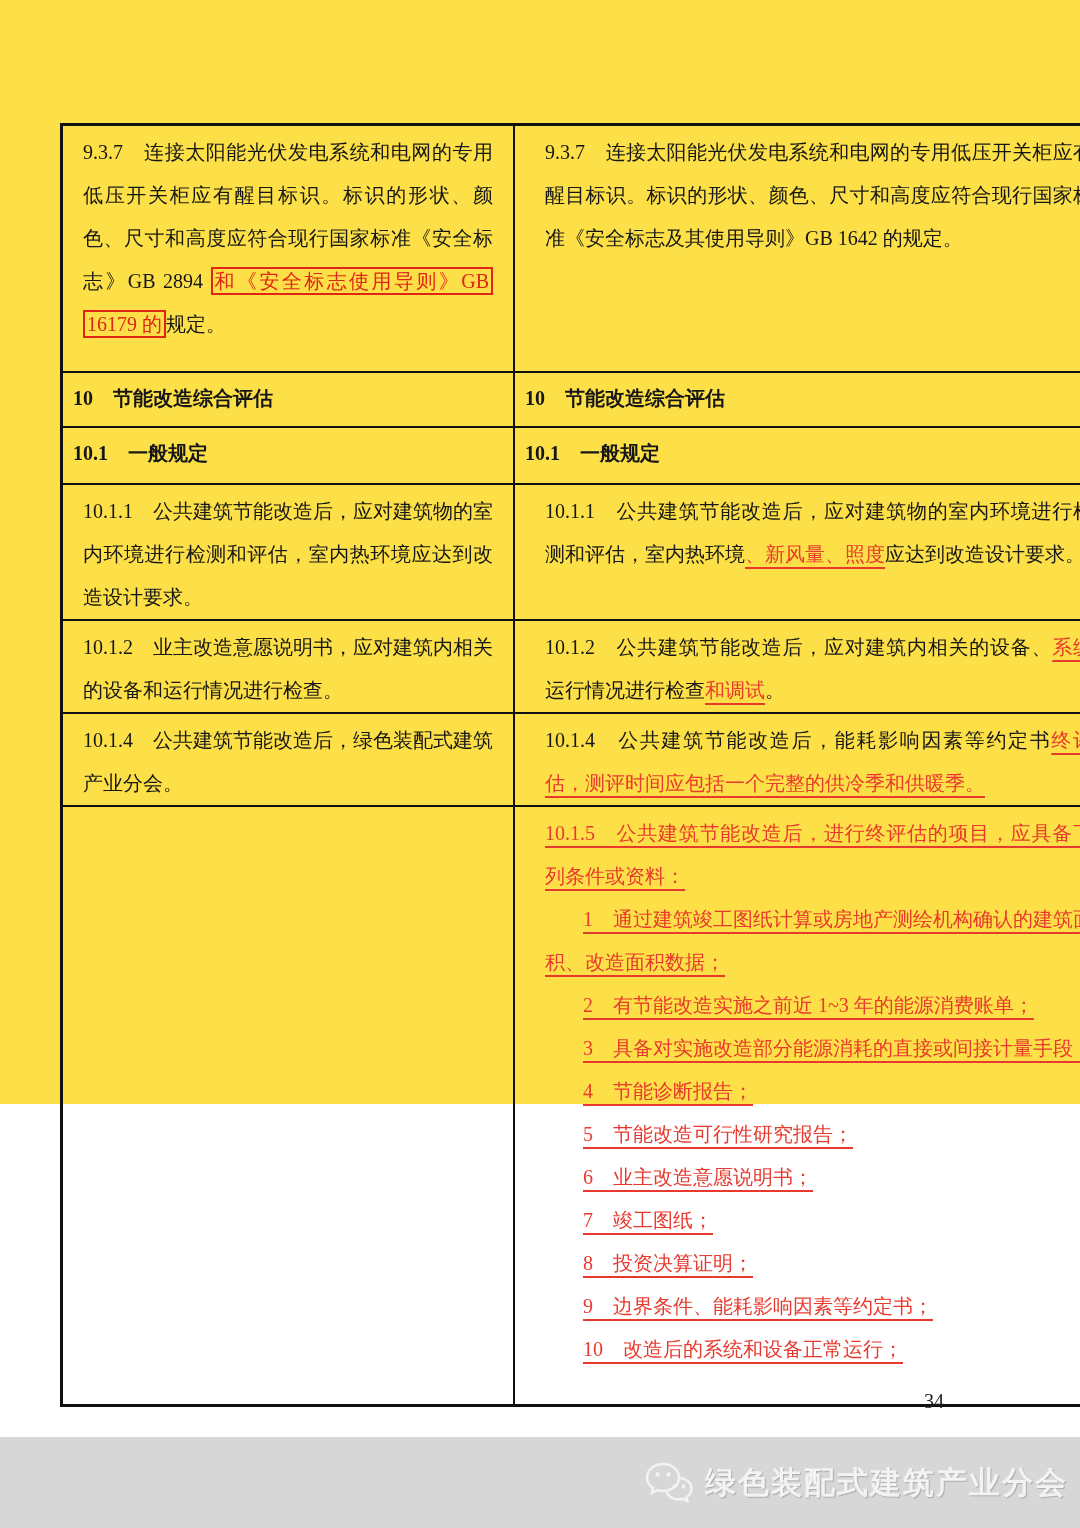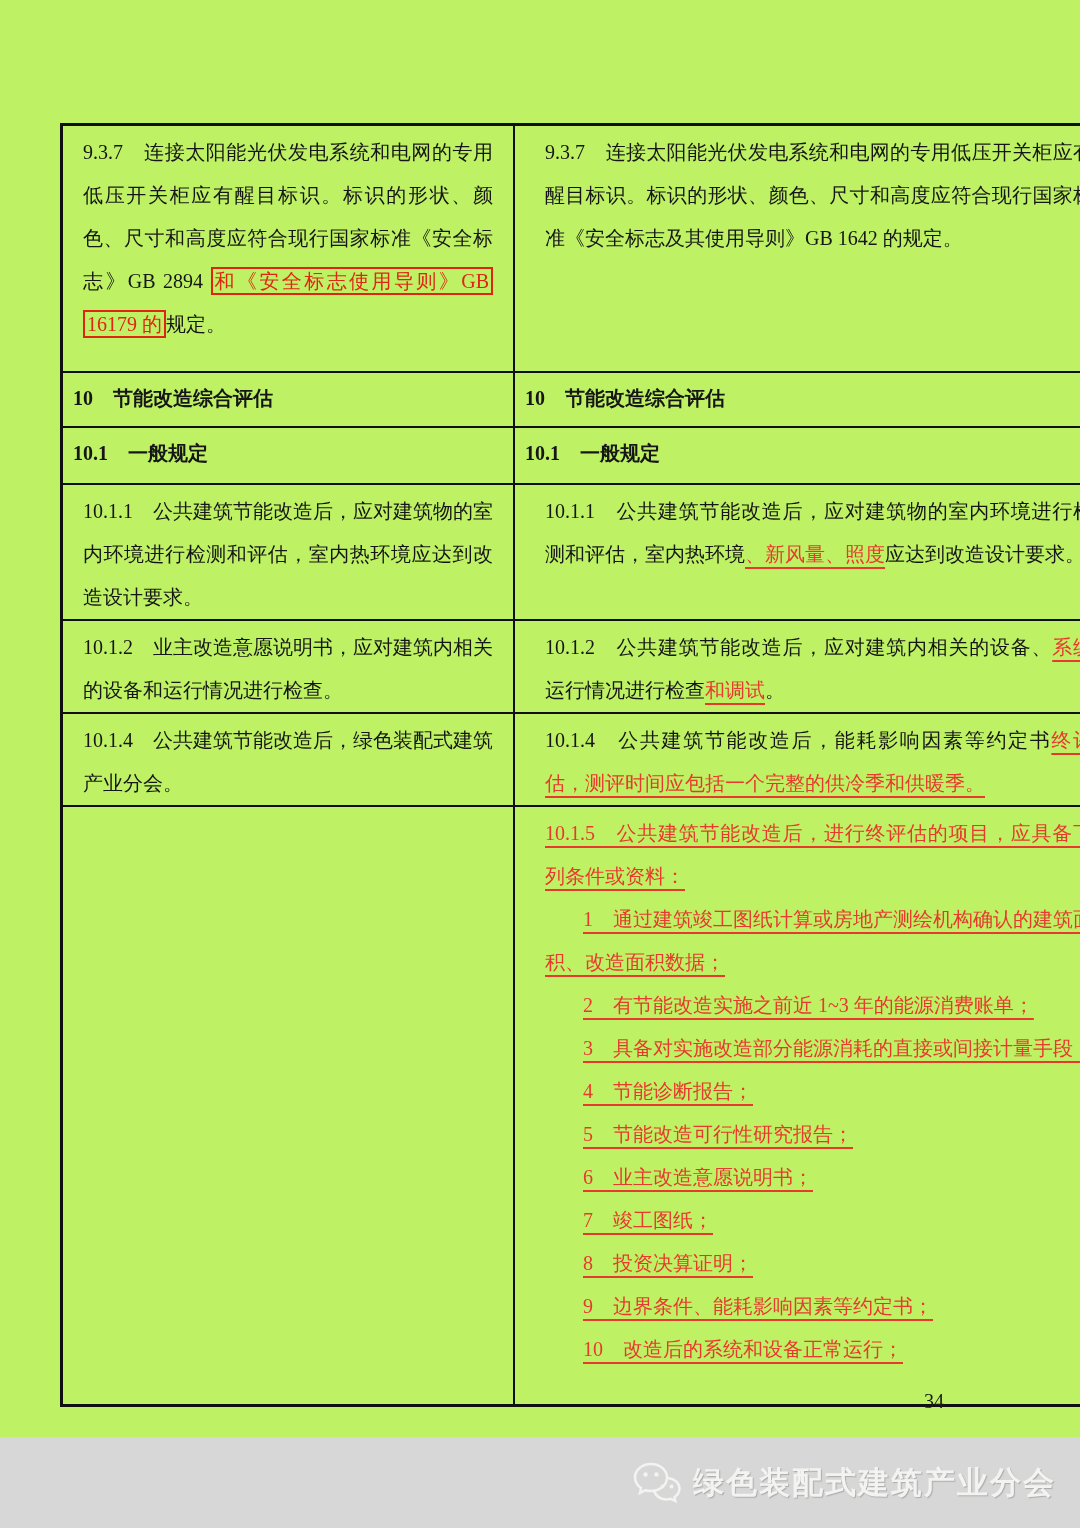--- a/index.html
+++ b/index.html
@@ -1,18 +1,18 @@
 <!DOCTYPE html>
 <html><head>
 <meta charset="utf-8">
 <style>
   html,body{margin:0;padding:0;}
   body{width:1080px;height:1528px;background:#ffffff;overflow:hidden;}
   .page{
-    position:relative;width:1080px;height:1528px;background:#bef264;
+    position:relative;width:1080px;height:1104px;background:#fde047;
     font-family:"Liberation Serif","DejaVu Serif",serif;
     color:#161616;
   }
   table.cmp{
     position:absolute;left:60px;top:123px;
     border-collapse:collapse;table-layout:fixed;
     width:961px;
     border:3px solid #101010;
   }
   table.cmp td{
@@ -52,21 +52,21 @@
   .pageno{
     position:absolute;left:916px;top:1390px;
     font-size:20px;color:#1a1a1a;
     font-family:"Liberation Serif","DejaVu Serif",serif;
     margin-left:8px;
   }
   .footer{
     position:absolute;left:0;top:1437px;width:1080px;height:91px;
     background:#d7d7d7;
     display:flex;align-items:center;justify-content:flex-end;
-    padding-right:24px;box-sizing:border-box;
+    padding-right:12px;box-sizing:border-box;
   }
   .watermark{
     display:flex;align-items:center;gap:10px;
     color:#f3f3f1;
     font-family:"Liberation Sans","DejaVu Sans",sans-serif;
     font-size:31px;font-weight:bold;letter-spacing:2px;
     text-shadow:1px 1px 1px rgba(120,120,120,0.45);
     user-select:none;
   }
   .wechat-icon{display:block;}

